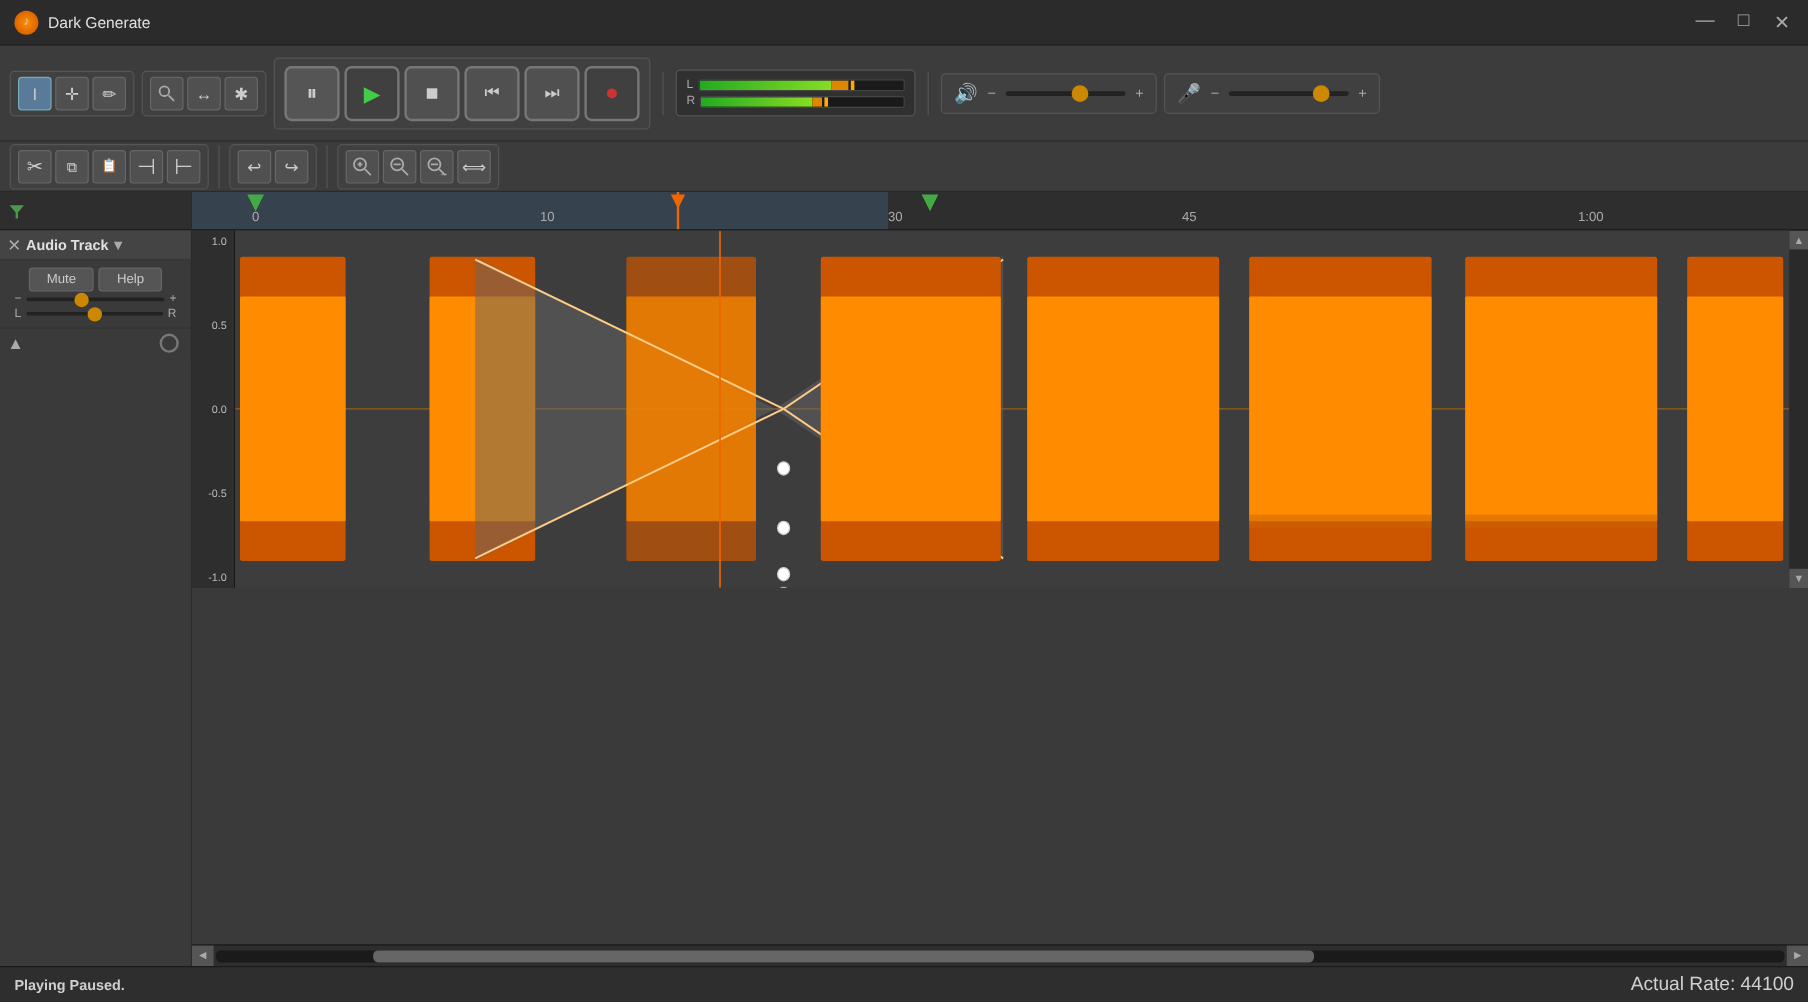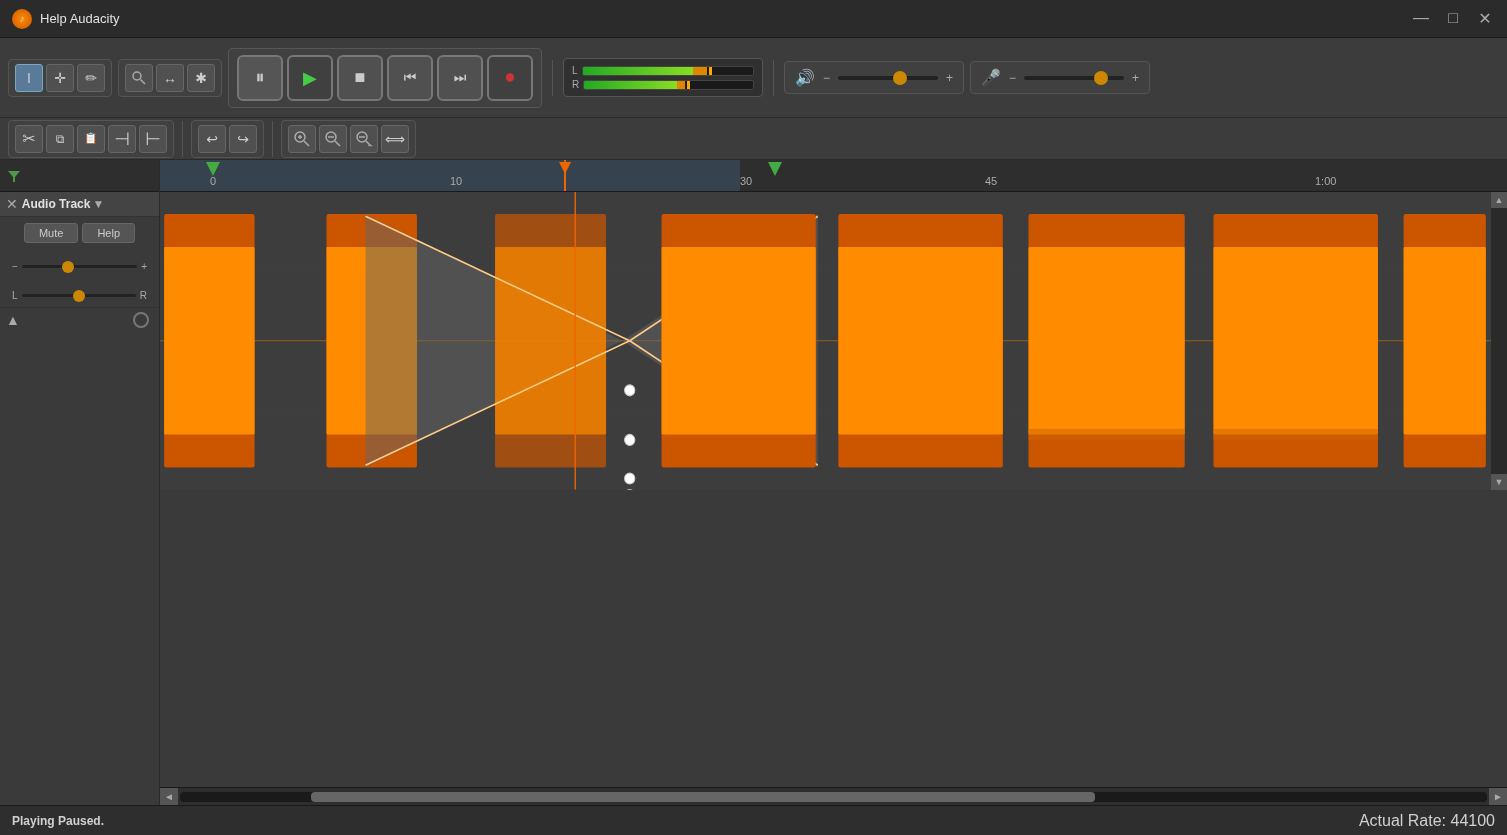--- a/index.html
+++ b/index.html
@@ -247,21 +247,21 @@
     .track-dropdown {
       color: #aaa;
       cursor: pointer;
       margin-left: 2px;
     }
     .track-buttons {
       display: flex;
       flex-direction: column;
       align-items: center;
       padding: 6px;
-      gap: 18px;
+      gap: 1px;
     }
     .mute-solo-row {
       display: flex;
       gap: 4px;
     }
     .mute-btn, .solo-btn {
       padding: 3px 14px;
       border: 1px solid #666;
       border-radius: 3px;
       background: #555;
@@ -473,21 +473,21 @@
       margin: 0 4px;
     }
   </style>
 </head>
 <body>
 
 <div id="app-wrapper">
 
   <div id="title-bar">
     <div class="app-icon">♪</div>
-    <span class="title">Help Audacity</span>
+    <span class="title">Dark Generate</span>
     <div class="window-controls">
       <span class="win-btn">—</span>
       <span class="win-btn">□</span>
       <span class="win-btn">✕</span>
     </div>
   </div>
 
 
   <div id="toolbar-area">
 
@@ -671,20 +671,27 @@
 
         <div style="position:absolute;left:608px;top:2px;width:0;height:0;border-left:7px solid transparent;border-right:7px solid transparent;border-top:14px solid #44aa44;"></div>
 
         <div style="position:absolute;left:404px;top:0;bottom:0;width:2px;background:#ee6600;z-index:10;">
           <div style="position:absolute;top:2px;left:-5px;width:0;height:0;border-left:6px solid transparent;border-right:6px solid transparent;border-top:12px solid #ee6600;"></div>
         </div>
       </div>
 
       <div class="waveform-row" style="flex:1;display:flex;overflow:hidden;">
 
+        <div class="y-axis-col">
+          <div class="y-label" style="font-size:9px;color:#bbb;">1.0</div>
+          <div class="y-label" style="font-size:9px;color:#bbb;">0.5</div>
+          <div class="y-label" style="font-size:9px;color:#bbb;">0.0</div>
+          <div class="y-label" style="font-size:9px;color:#bbb;">-0.5</div>
+          <div class="y-label" style="font-size:9px;color:#bbb;">-1.0</div>
+        </div>
 
         <div class="waveform-col" style="flex:1;position:relative;overflow:hidden;background:#3d3d3d;">
 
           <svg style="position:absolute;top:0;left:0;width:100%;height:100%;" viewBox="0 0 1295 270" preserveAspectRatio="none">
 
             <rect x="0" y="0" width="1295" height="270" fill="#3d3d3d"></rect>
 
             <line x1="0" y1="135" x2="1295" y2="135" stroke="#cc7700" stroke-width="1" opacity="0.6"></line>
 
             <line x1="0" y1="67" x2="1295" y2="67" stroke="#555" stroke-width="0.5" stroke-dasharray="2,4" opacity="0.4"></line>

